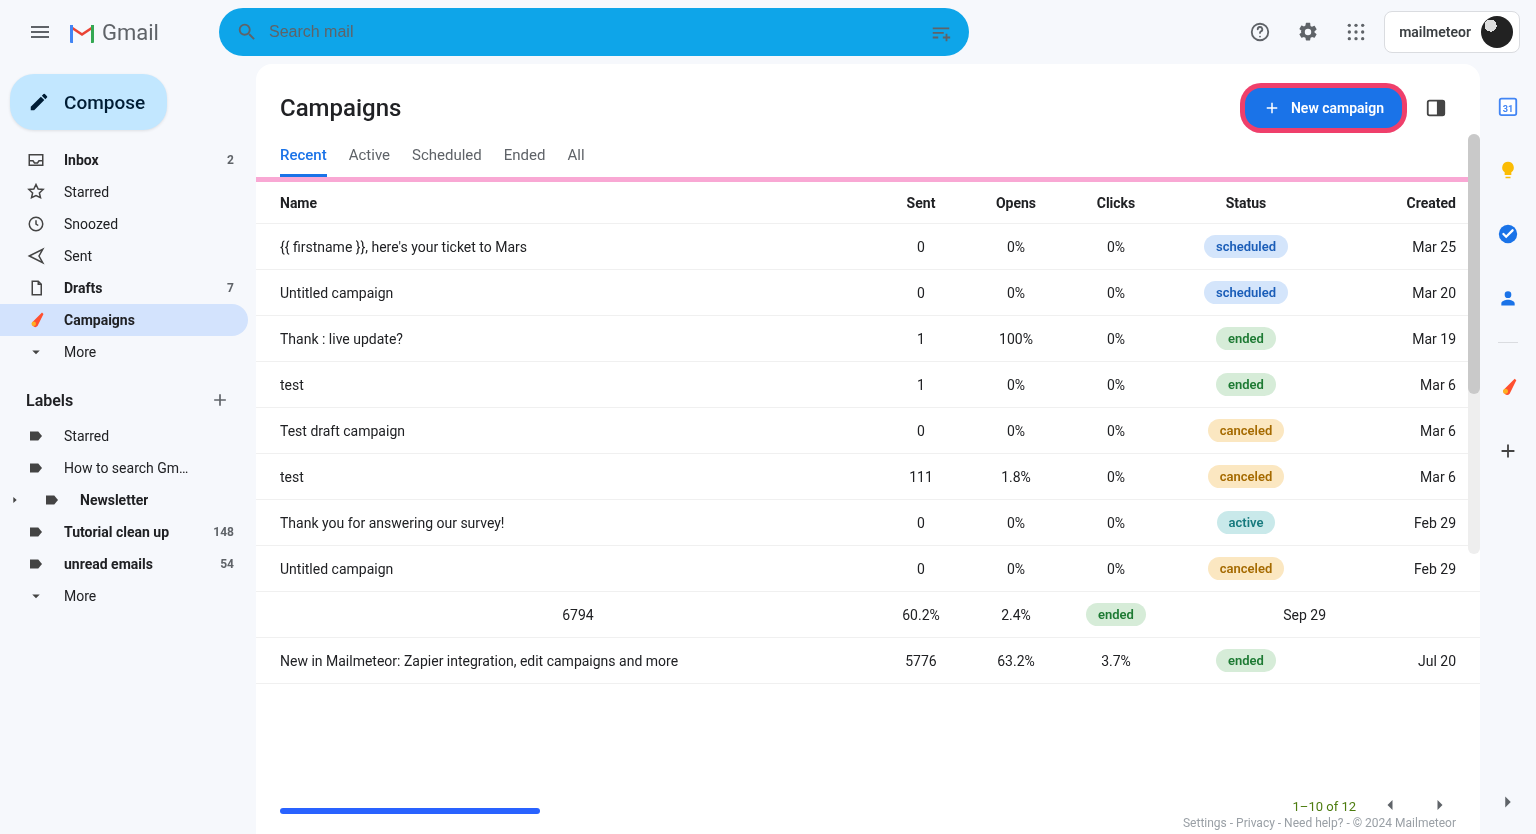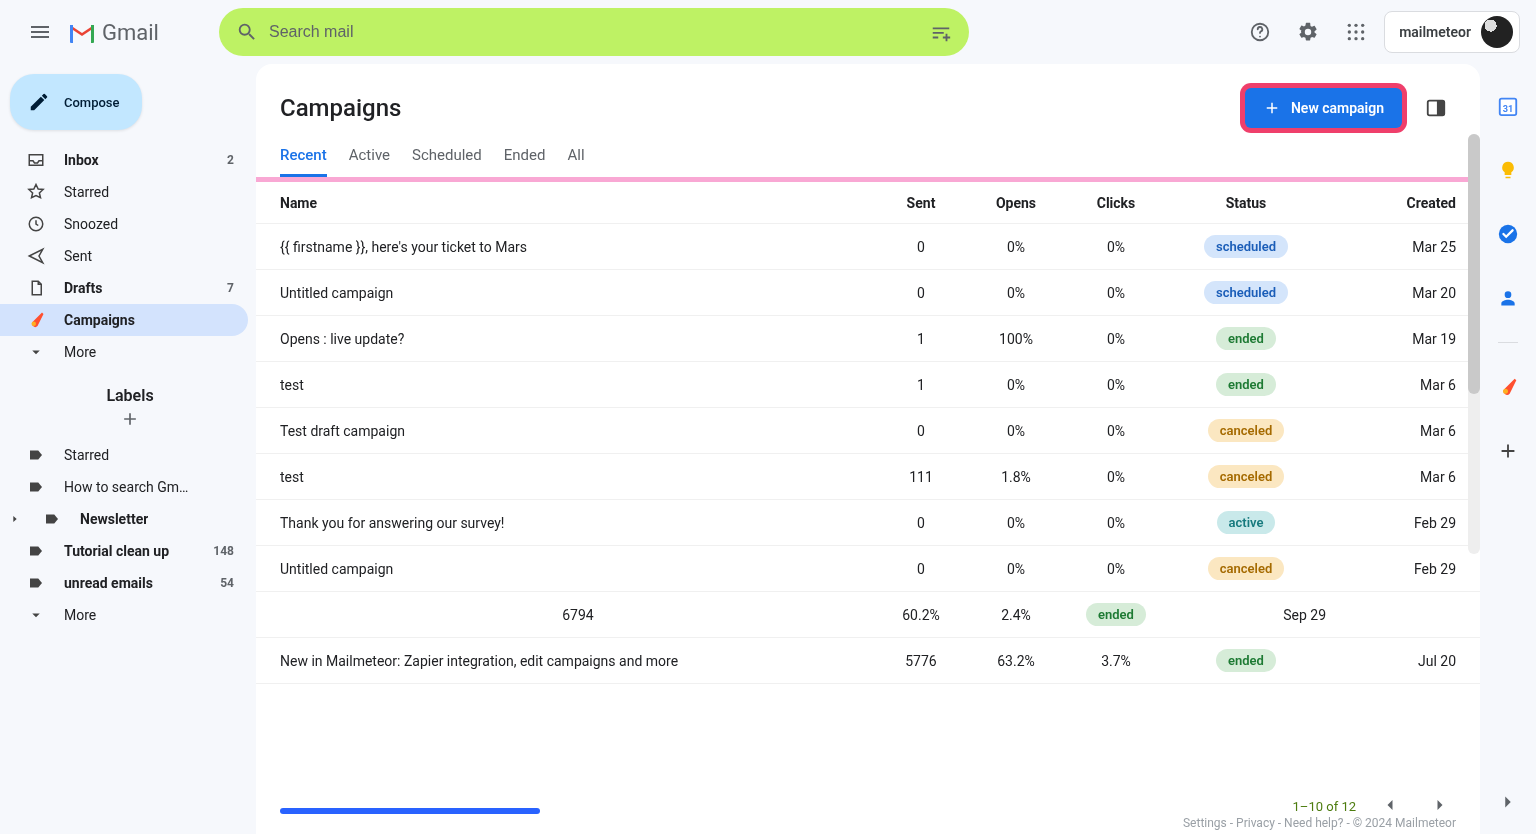--- a/index.html
+++ b/index.html
@@ -42,21 +42,21 @@
     margin-left: 4px;
     cursor: pointer;
     font-size: 22px;
     color: #5f6368;
   }
   .search-wrap {
     flex: 0 0 auto;
     margin-left: 60px;
     width: 750px;
     height: 48px;
-    background: #bef264;
+    background: #0ea5e9;
     border-radius: 24px;
     display: flex;
     align-items: center;
     padding: 0 8px 0 8px;
   }
   .search-wrap .icon-btn {
     width: 40px; height: 40px;
     display: flex; align-items: center; justify-content: center;
     cursor: pointer;
   }
@@ -113,21 +113,21 @@
   }
   .compose-btn {
     margin: 2px 0 14px 10px;
     height: 56px;
     border-radius: 24px;
     background: #c2e7ff;
     display: inline-flex;
     align-items: center;
     gap: 14px;
     padding: 0 22px 0 18px;
-    font-size: 13px;
+    font-size: 19px;
     font-weight: 500;
     color: #001d35;
     cursor: pointer;
     box-shadow: 0 1px 3px rgba(0,0,0,.1);
   }
   .nav-item, .label-item {
     height: 32px;
     display: flex; align-items: center;
     border-radius: 0 16px 16px 0;
     padding: 0 14px 0 26px;
@@ -149,21 +149,20 @@
   .nav-item.active {
     background: var(--active-blue);
     font-weight: 700;
   }
   .nav-item.active .icon { color: #111; }
   .labels-header {
     display: flex; align-items: center; justify-content: space-between;
     padding: 18px 14px 6px 26px;
     font-weight: 600;
     font-size: 16px;
-    flex-direction: column;
   }
   .labels-header .add {
     cursor: pointer; color: #5f6368;
     width: 28px; height: 28px; display: flex; align-items:center; justify-content:center;
   }
   .label-item .label {
     white-space: nowrap; overflow: hidden; text-overflow: ellipsis;
     max-width: 130px;
   }
 
@@ -186,21 +185,21 @@
     font-size: 24px;
     font-weight: 500;
   }
   .new-campaign-wrap {
     margin-left: auto;
     display: flex; align-items: center; gap: 14px;
   }
   .new-campaign-btn {
     background: var(--blue);
     color: #fff;
-    border-radius: 6px;
+    border-radius: 16px;
     height: 40px;
     display: inline-flex; align-items: center; gap: 10px;
     padding: 0 18px;
     font-weight: 600;
     cursor: pointer;
     box-shadow: 0 0 0 5px var(--highlight-pink);
   }
   .layout-toggle {
     width: 40px; height: 40px;
     display: flex; align-items: center; justify-content: center;
@@ -569,21 +568,21 @@
           </div>
           <div class="row">
             <div class="c-name">Untitled campaign</div>
             <div class="c-sent">0</div>
             <div class="c-opens">0%</div>
             <div class="c-clicks">0%</div>
             <div class="c-status"><span class="badge scheduled">scheduled</span></div>
             <div class="c-created">Mar 20</div>
           </div>
           <div class="row">
-            <div class="c-name">Opens : live update?</div>
+            <div class="c-name">Thank : live update?</div>
             <div class="c-sent">1</div>
             <div class="c-opens">100%</div>
             <div class="c-clicks">0%</div>
             <div class="c-status"><span class="badge ended">ended</span></div>
             <div class="c-created">Mar 19</div>
           </div>
           <div class="row">
             <div class="c-name">test</div>
             <div class="c-sent">1</div>
             <div class="c-opens">0%</div>

